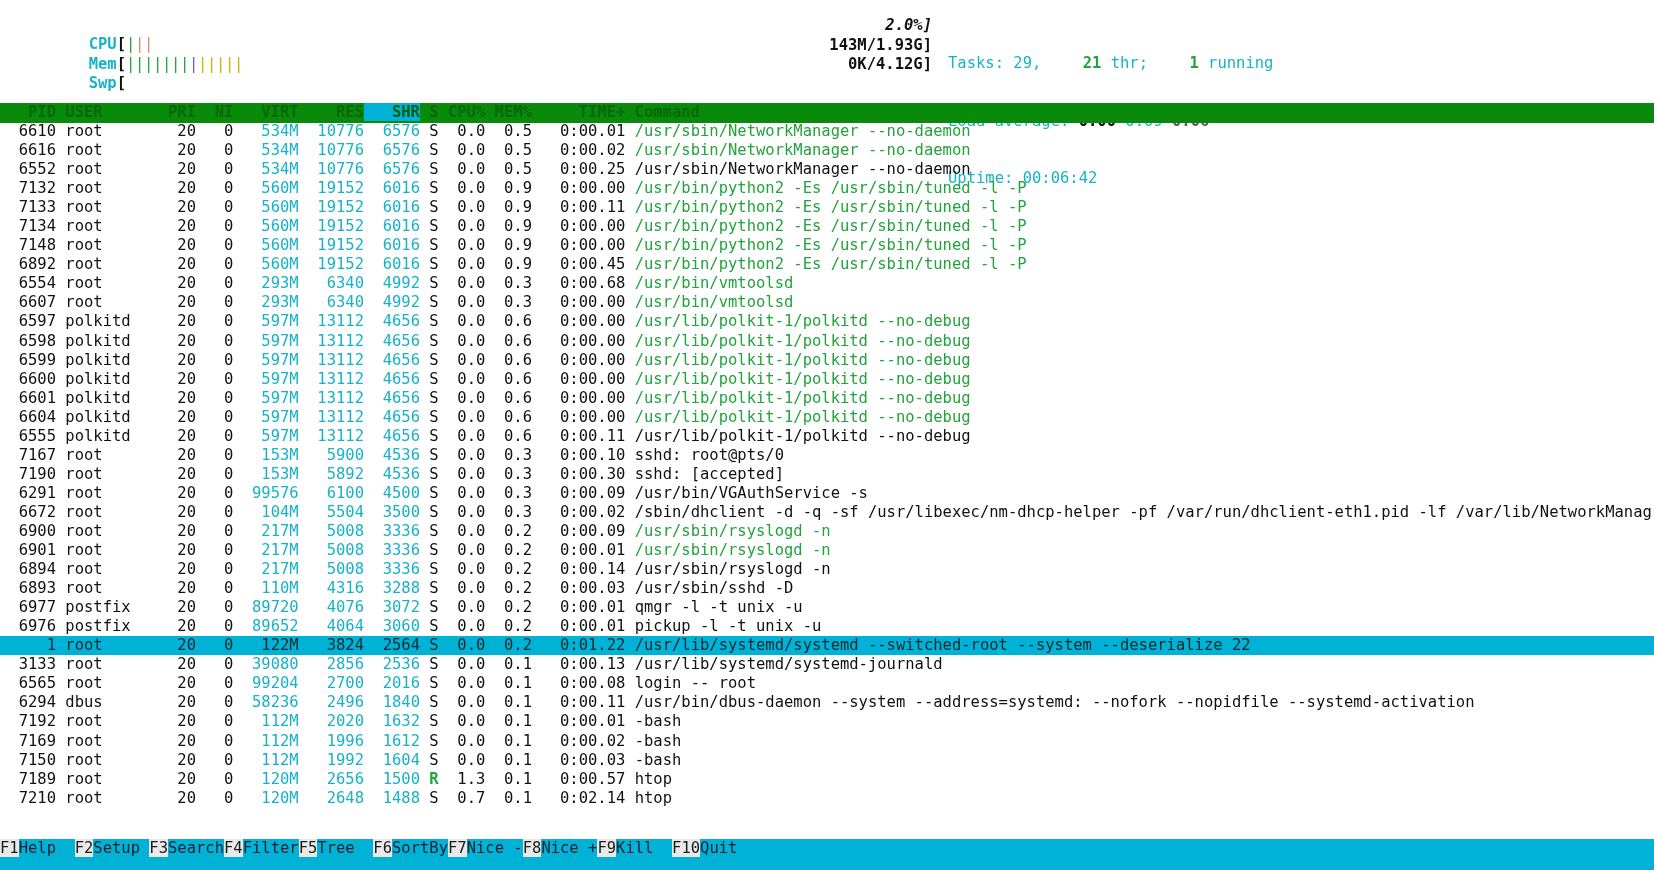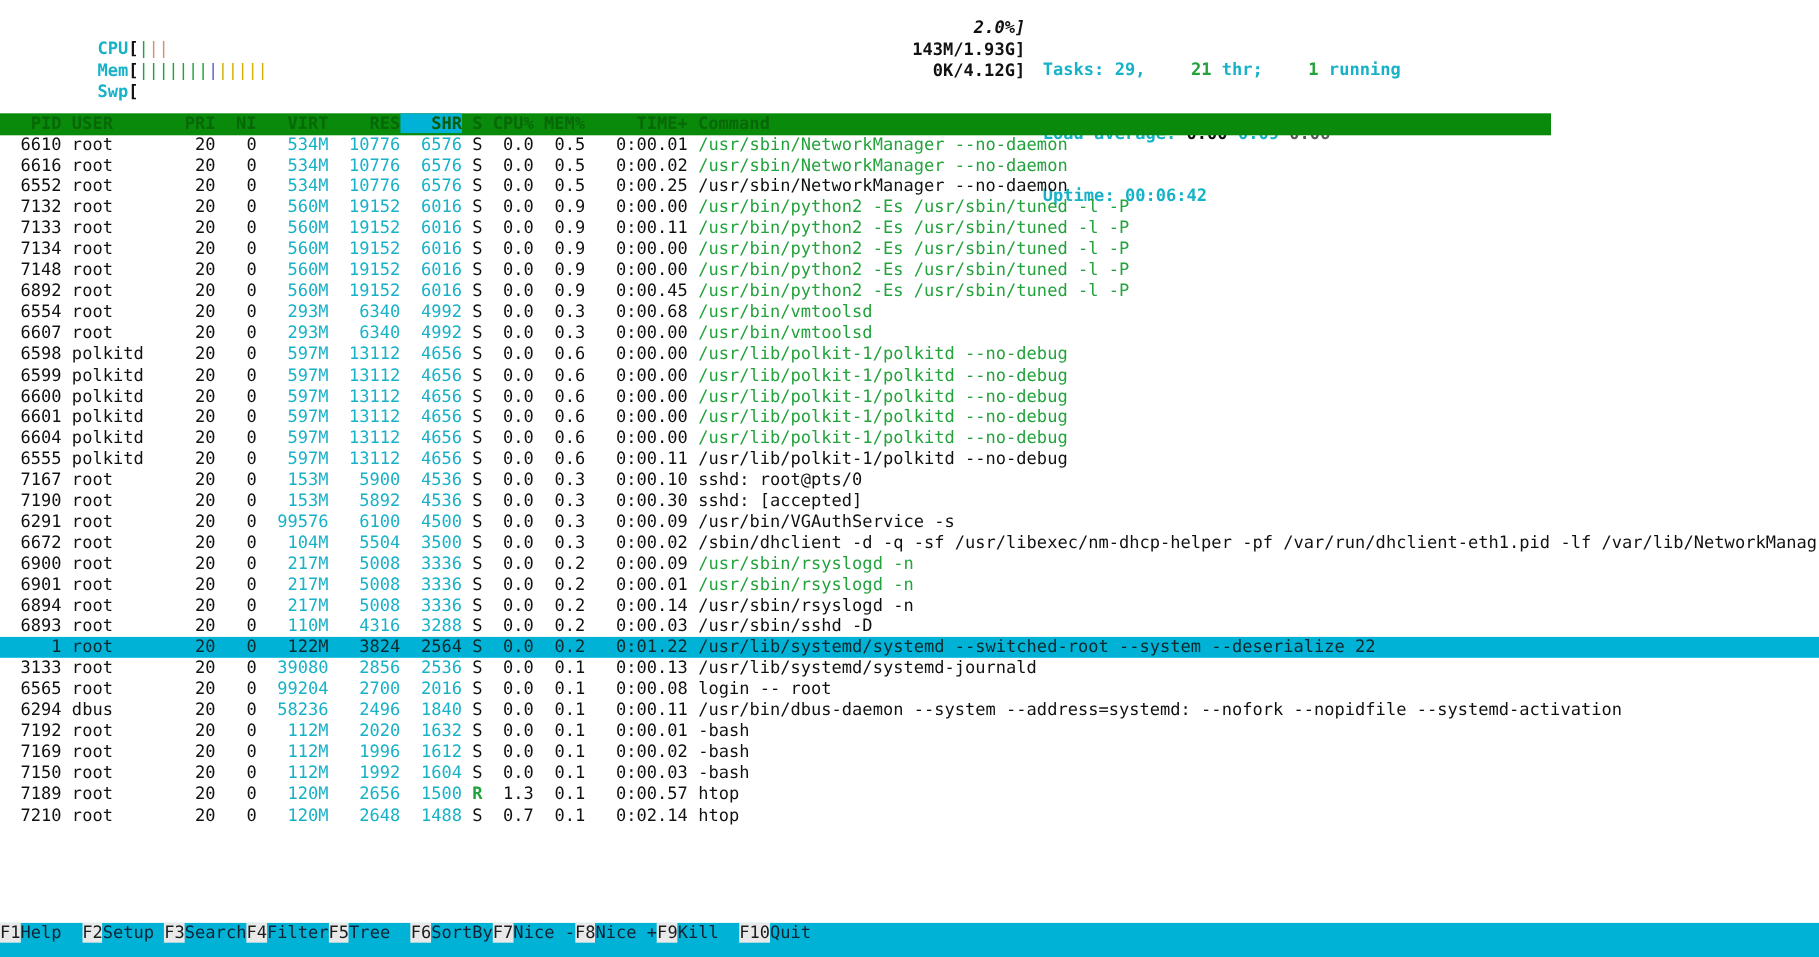--- a/index.html
+++ b/index.html
@@ -17,28 +17,28 @@
   .meter-col{position:absolute;left:14px;top:16px;width:1160px;}
   .meter-row{height:19.5px;white-space:pre;}
   .mlabel{color:#18b2c8;font-weight:bold;}
   .brk{color:#111;font-weight:bold;}
   .bars{letter-spacing:0px;}
   .bar{display:inline-block;width:9px;}
   .mval{position:absolute;color:#111;font-weight:bold;white-space:pre;text-align:right;}
 
   .stats{position:absolute;left:948px;top:16px;white-space:pre;}
   .stat-row{height:19.5px;white-space:pre;}
-  .c-cyan{color:#18b2c8;font-weight:bold;}
+  .c-cyan{color:#18b2c8;font-weight:normal;}
   .c-green{color:#23a33c;font-weight:bold;margin-left:32px;}
   .c-black{color:#111;font-weight:bold;}
   .c-gray{color:#5a5a5a;font-weight:bold;}
 
   
   .colhdr{
-    position:absolute;left:0;top:103px;width:1410px;height:19.5px;
+    position:absolute;left:0;top:103px;width:1654px;height:19.5px;
     background:#0a8a0a;white-space:pre;color:#066806;font-weight:bold;
     overflow:hidden;
   }
   .colhdr .sortcol{background:#00b2d6;color:#0a5c0a;}
 
   
   .rows{position:absolute;left:0;top:122px;width:1654px;}
   .prow{height:19.05px;white-space:pre;color:#111;overflow:hidden;}
   .prow.sel{background:#00b2d6;}
   .prow.sel span{color:#0c2a2f !important;}
@@ -101,34 +101,37 @@
       <div class="prow"><span>  6610</span><span> root     </span><span>   20</span><span>   0</span><span class="num-cyan">   534M</span><span class="num-cyan">  10776</span><span class="num-cyan">  6576</span><span class=""> S</span><span>  0.0</span><span>  0.5</span><span>   0:00.01</span><span class="cmd-green"> /usr/sbin/NetworkManager --no-daemon</span></div>
       <div class="prow"><span>  6616</span><span> root     </span><span>   20</span><span>   0</span><span class="num-cyan">   534M</span><span class="num-cyan">  10776</span><span class="num-cyan">  6576</span><span class=""> S</span><span>  0.0</span><span>  0.5</span><span>   0:00.02</span><span class="cmd-green"> /usr/sbin/NetworkManager --no-daemon</span></div>
       <div class="prow"><span>  6552</span><span> root     </span><span>   20</span><span>   0</span><span class="num-cyan">   534M</span><span class="num-cyan">  10776</span><span class="num-cyan">  6576</span><span class=""> S</span><span>  0.0</span><span>  0.5</span><span>   0:00.25</span><span class="cmd-black"> /usr/sbin/NetworkManager --no-daemon</span></div>
       <div class="prow"><span>  7132</span><span> root     </span><span>   20</span><span>   0</span><span class="num-cyan">   560M</span><span class="num-cyan">  19152</span><span class="num-cyan">  6016</span><span class=""> S</span><span>  0.0</span><span>  0.9</span><span>   0:00.00</span><span class="cmd-green"> /usr/bin/python2 -Es /usr/sbin/tuned -l -P</span></div>
       <div class="prow"><span>  7133</span><span> root     </span><span>   20</span><span>   0</span><span class="num-cyan">   560M</span><span class="num-cyan">  19152</span><span class="num-cyan">  6016</span><span class=""> S</span><span>  0.0</span><span>  0.9</span><span>   0:00.11</span><span class="cmd-green"> /usr/bin/python2 -Es /usr/sbin/tuned -l -P</span></div>
       <div class="prow"><span>  7134</span><span> root     </span><span>   20</span><span>   0</span><span class="num-cyan">   560M</span><span class="num-cyan">  19152</span><span class="num-cyan">  6016</span><span class=""> S</span><span>  0.0</span><span>  0.9</span><span>   0:00.00</span><span class="cmd-green"> /usr/bin/python2 -Es /usr/sbin/tuned -l -P</span></div>
       <div class="prow"><span>  7148</span><span> root     </span><span>   20</span><span>   0</span><span class="num-cyan">   560M</span><span class="num-cyan">  19152</span><span class="num-cyan">  6016</span><span class=""> S</span><span>  0.0</span><span>  0.9</span><span>   0:00.00</span><span class="cmd-green"> /usr/bin/python2 -Es /usr/sbin/tuned -l -P</span></div>
       <div class="prow"><span>  6892</span><span> root     </span><span>   20</span><span>   0</span><span class="num-cyan">   560M</span><span class="num-cyan">  19152</span><span class="num-cyan">  6016</span><span class=""> S</span><span>  0.0</span><span>  0.9</span><span>   0:00.45</span><span class="cmd-green"> /usr/bin/python2 -Es /usr/sbin/tuned -l -P</span></div>
       <div class="prow"><span>  6554</span><span> root     </span><span>   20</span><span>   0</span><span class="num-cyan">   293M</span><span class="num-cyan">   6340</span><span class="num-cyan">  4992</span><span class=""> S</span><span>  0.0</span><span>  0.3</span><span>   0:00.68</span><span class="cmd-green"> /usr/bin/vmtoolsd</span></div>
       <div class="prow"><span>  6607</span><span> root     </span><span>   20</span><span>   0</span><span class="num-cyan">   293M</span><span class="num-cyan">   6340</span><span class="num-cyan">  4992</span><span class=""> S</span><span>  0.0</span><span>  0.3</span><span>   0:00.00</span><span class="cmd-green"> /usr/bin/vmtoolsd</span></div>
+      <div class="prow"><span>  6597</span><span> polkitd  </span><span>   20</span><span>   0</span><span class="num-cyan">   597M</span><span class="num-cyan">  13112</span><span class="num-cyan">  4656</span><span class=""> S</span><span>  0.0</span><span>  0.6</span><span>   0:00.00</span><span class="cmd-green"> /usr/lib/polkit-1/polkitd --no-debug</span></div>
       <div class="prow"><span>  6598</span><span> polkitd  </span><span>   20</span><span>   0</span><span class="num-cyan">   597M</span><span class="num-cyan">  13112</span><span class="num-cyan">  4656</span><span class=""> S</span><span>  0.0</span><span>  0.6</span><span>   0:00.00</span><span class="cmd-green"> /usr/lib/polkit-1/polkitd --no-debug</span></div>
       <div class="prow"><span>  6599</span><span> polkitd  </span><span>   20</span><span>   0</span><span class="num-cyan">   597M</span><span class="num-cyan">  13112</span><span class="num-cyan">  4656</span><span class=""> S</span><span>  0.0</span><span>  0.6</span><span>   0:00.00</span><span class="cmd-green"> /usr/lib/polkit-1/polkitd --no-debug</span></div>
       <div class="prow"><span>  6600</span><span> polkitd  </span><span>   20</span><span>   0</span><span class="num-cyan">   597M</span><span class="num-cyan">  13112</span><span class="num-cyan">  4656</span><span class=""> S</span><span>  0.0</span><span>  0.6</span><span>   0:00.00</span><span class="cmd-green"> /usr/lib/polkit-1/polkitd --no-debug</span></div>
       <div class="prow"><span>  6601</span><span> polkitd  </span><span>   20</span><span>   0</span><span class="num-cyan">   597M</span><span class="num-cyan">  13112</span><span class="num-cyan">  4656</span><span class=""> S</span><span>  0.0</span><span>  0.6</span><span>   0:00.00</span><span class="cmd-green"> /usr/lib/polkit-1/polkitd --no-debug</span></div>
       <div class="prow"><span>  6604</span><span> polkitd  </span><span>   20</span><span>   0</span><span class="num-cyan">   597M</span><span class="num-cyan">  13112</span><span class="num-cyan">  4656</span><span class=""> S</span><span>  0.0</span><span>  0.6</span><span>   0:00.00</span><span class="cmd-green"> /usr/lib/polkit-1/polkitd --no-debug</span></div>
       <div class="prow"><span>  6555</span><span> polkitd  </span><span>   20</span><span>   0</span><span class="num-cyan">   597M</span><span class="num-cyan">  13112</span><span class="num-cyan">  4656</span><span class=""> S</span><span>  0.0</span><span>  0.6</span><span>   0:00.11</span><span class="cmd-black"> /usr/lib/polkit-1/polkitd --no-debug</span></div>
       <div class="prow"><span>  7167</span><span> root     </span><span>   20</span><span>   0</span><span class="num-cyan">   153M</span><span class="num-cyan">   5900</span><span class="num-cyan">  4536</span><span class=""> S</span><span>  0.0</span><span>  0.3</span><span>   0:00.10</span><span class="cmd-black"> sshd: root@pts/0</span></div>
       <div class="prow"><span>  7190</span><span> root     </span><span>   20</span><span>   0</span><span class="num-cyan">   153M</span><span class="num-cyan">   5892</span><span class="num-cyan">  4536</span><span class=""> S</span><span>  0.0</span><span>  0.3</span><span>   0:00.30</span><span class="cmd-black"> sshd: [accepted]</span></div>
       <div class="prow"><span>  6291</span><span> root     </span><span>   20</span><span>   0</span><span class="num-cyan">  99576</span><span class="num-cyan">   6100</span><span class="num-cyan">  4500</span><span class=""> S</span><span>  0.0</span><span>  0.3</span><span>   0:00.09</span><span class="cmd-black"> /usr/bin/VGAuthService -s</span></div>
       <div class="prow"><span>  6672</span><span> root     </span><span>   20</span><span>   0</span><span class="num-cyan">   104M</span><span class="num-cyan">   5504</span><span class="num-cyan">  3500</span><span class=""> S</span><span>  0.0</span><span>  0.3</span><span>   0:00.02</span><span class="cmd-black"> /sbin/dhclient -d -q -sf /usr/libexec/nm-dhcp-helper -pf /var/run/dhclient-eth1.pid -lf /var/lib/NetworkManag</span></div>
       <div class="prow"><span>  6900</span><span> root     </span><span>   20</span><span>   0</span><span class="num-cyan">   217M</span><span class="num-cyan">   5008</span><span class="num-cyan">  3336</span><span class=""> S</span><span>  0.0</span><span>  0.2</span><span>   0:00.09</span><span class="cmd-green"> /usr/sbin/rsyslogd -n</span></div>
       <div class="prow"><span>  6901</span><span> root     </span><span>   20</span><span>   0</span><span class="num-cyan">   217M</span><span class="num-cyan">   5008</span><span class="num-cyan">  3336</span><span class=""> S</span><span>  0.0</span><span>  0.2</span><span>   0:00.01</span><span class="cmd-green"> /usr/sbin/rsyslogd -n</span></div>
       <div class="prow"><span>  6894</span><span> root     </span><span>   20</span><span>   0</span><span class="num-cyan">   217M</span><span class="num-cyan">   5008</span><span class="num-cyan">  3336</span><span class=""> S</span><span>  0.0</span><span>  0.2</span><span>   0:00.14</span><span class="cmd-black"> /usr/sbin/rsyslogd -n</span></div>
       <div class="prow"><span>  6893</span><span> root     </span><span>   20</span><span>   0</span><span class="num-cyan">   110M</span><span class="num-cyan">   4316</span><span class="num-cyan">  3288</span><span class=""> S</span><span>  0.0</span><span>  0.2</span><span>   0:00.03</span><span class="cmd-black"> /usr/sbin/sshd -D</span></div>
+      <div class="prow"><span>  6977</span><span> postfix  </span><span>   20</span><span>   0</span><span class="num-cyan">  89720</span><span class="num-cyan">   4076</span><span class="num-cyan">  3072</span><span class=""> S</span><span>  0.0</span><span>  0.2</span><span>   0:00.01</span><span class="cmd-black"> qmgr -l -t unix -u</span></div>
+      <div class="prow"><span>  6976</span><span> postfix  </span><span>   20</span><span>   0</span><span class="num-cyan">  89652</span><span class="num-cyan">   4064</span><span class="num-cyan">  3060</span><span class=""> S</span><span>  0.0</span><span>  0.2</span><span>   0:00.01</span><span class="cmd-black"> pickup -l -t unix -u</span></div>
       <div class="prow sel"><span>     1</span><span> root     </span><span>   20</span><span>   0</span><span class="num-cyan">   122M</span><span class="num-cyan">   3824</span><span class="num-cyan">  2564</span><span class=""> S</span><span>  0.0</span><span>  0.2</span><span>   0:01.22</span><span class="cmd-black"> /usr/lib/systemd/systemd --switched-root --system --deserialize 22</span></div>
       <div class="prow"><span>  3133</span><span> root     </span><span>   20</span><span>   0</span><span class="num-cyan">  39080</span><span class="num-cyan">   2856</span><span class="num-cyan">  2536</span><span class=""> S</span><span>  0.0</span><span>  0.1</span><span>   0:00.13</span><span class="cmd-black"> /usr/lib/systemd/systemd-journald</span></div>
       <div class="prow"><span>  6565</span><span> root     </span><span>   20</span><span>   0</span><span class="num-cyan">  99204</span><span class="num-cyan">   2700</span><span class="num-cyan">  2016</span><span class=""> S</span><span>  0.0</span><span>  0.1</span><span>   0:00.08</span><span class="cmd-black"> login -- root</span></div>
       <div class="prow"><span>  6294</span><span> dbus     </span><span>   20</span><span>   0</span><span class="num-cyan">  58236</span><span class="num-cyan">   2496</span><span class="num-cyan">  1840</span><span class=""> S</span><span>  0.0</span><span>  0.1</span><span>   0:00.11</span><span class="cmd-black"> /usr/bin/dbus-daemon --system --address=systemd: --nofork --nopidfile --systemd-activation</span></div>
       <div class="prow"><span>  7192</span><span> root     </span><span>   20</span><span>   0</span><span class="num-cyan">   112M</span><span class="num-cyan">   2020</span><span class="num-cyan">  1632</span><span class=""> S</span><span>  0.0</span><span>  0.1</span><span>   0:00.01</span><span class="cmd-black"> -bash</span></div>
       <div class="prow"><span>  7169</span><span> root     </span><span>   20</span><span>   0</span><span class="num-cyan">   112M</span><span class="num-cyan">   1996</span><span class="num-cyan">  1612</span><span class=""> S</span><span>  0.0</span><span>  0.1</span><span>   0:00.02</span><span class="cmd-black"> -bash</span></div>
       <div class="prow"><span>  7150</span><span> root     </span><span>   20</span><span>   0</span><span class="num-cyan">   112M</span><span class="num-cyan">   1992</span><span class="num-cyan">  1604</span><span class=""> S</span><span>  0.0</span><span>  0.1</span><span>   0:00.03</span><span class="cmd-black"> -bash</span></div>
       <div class="prow"><span>  7189</span><span> root     </span><span>   20</span><span>   0</span><span class="num-cyan">   120M</span><span class="num-cyan">   2656</span><span class="num-cyan">  1500</span><span class="st-run"> R</span><span>  1.3</span><span>  0.1</span><span>   0:00.57</span><span class="cmd-black"> htop</span></div>
       <div class="prow"><span>  7210</span><span> root     </span><span>   20</span><span>   0</span><span class="num-cyan">   120M</span><span class="num-cyan">   2648</span><span class="num-cyan">  1488</span><span class=""> S</span><span>  0.7</span><span>  0.1</span><span>   0:02.14</span><span class="cmd-black"> htop</span></div>
     </div>

